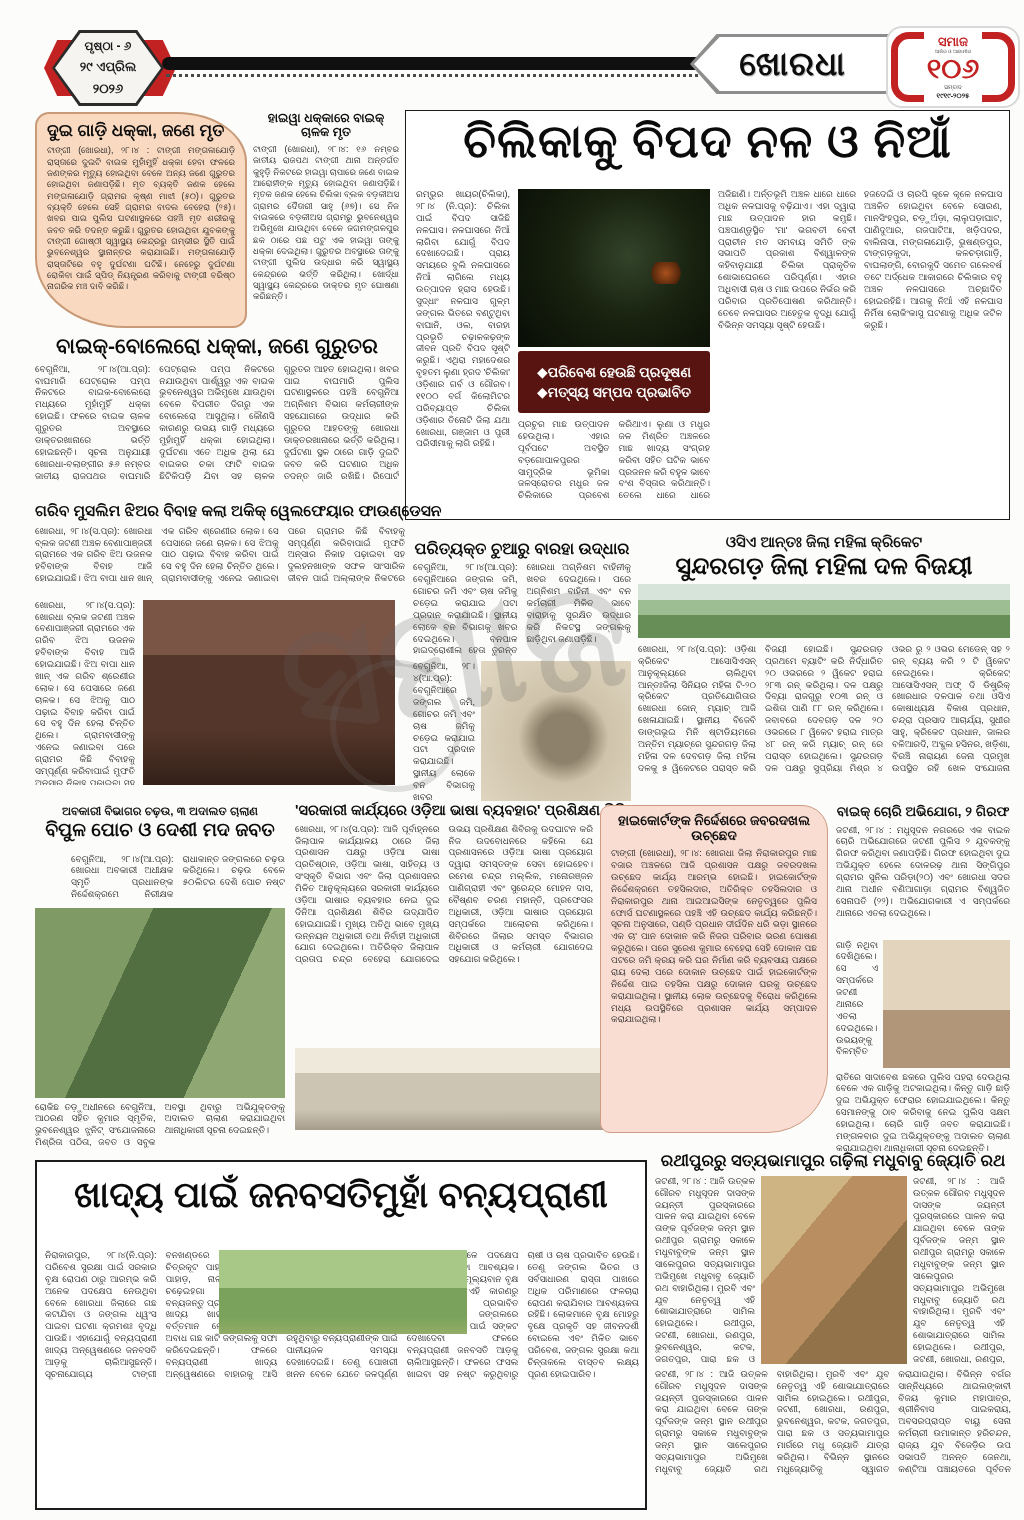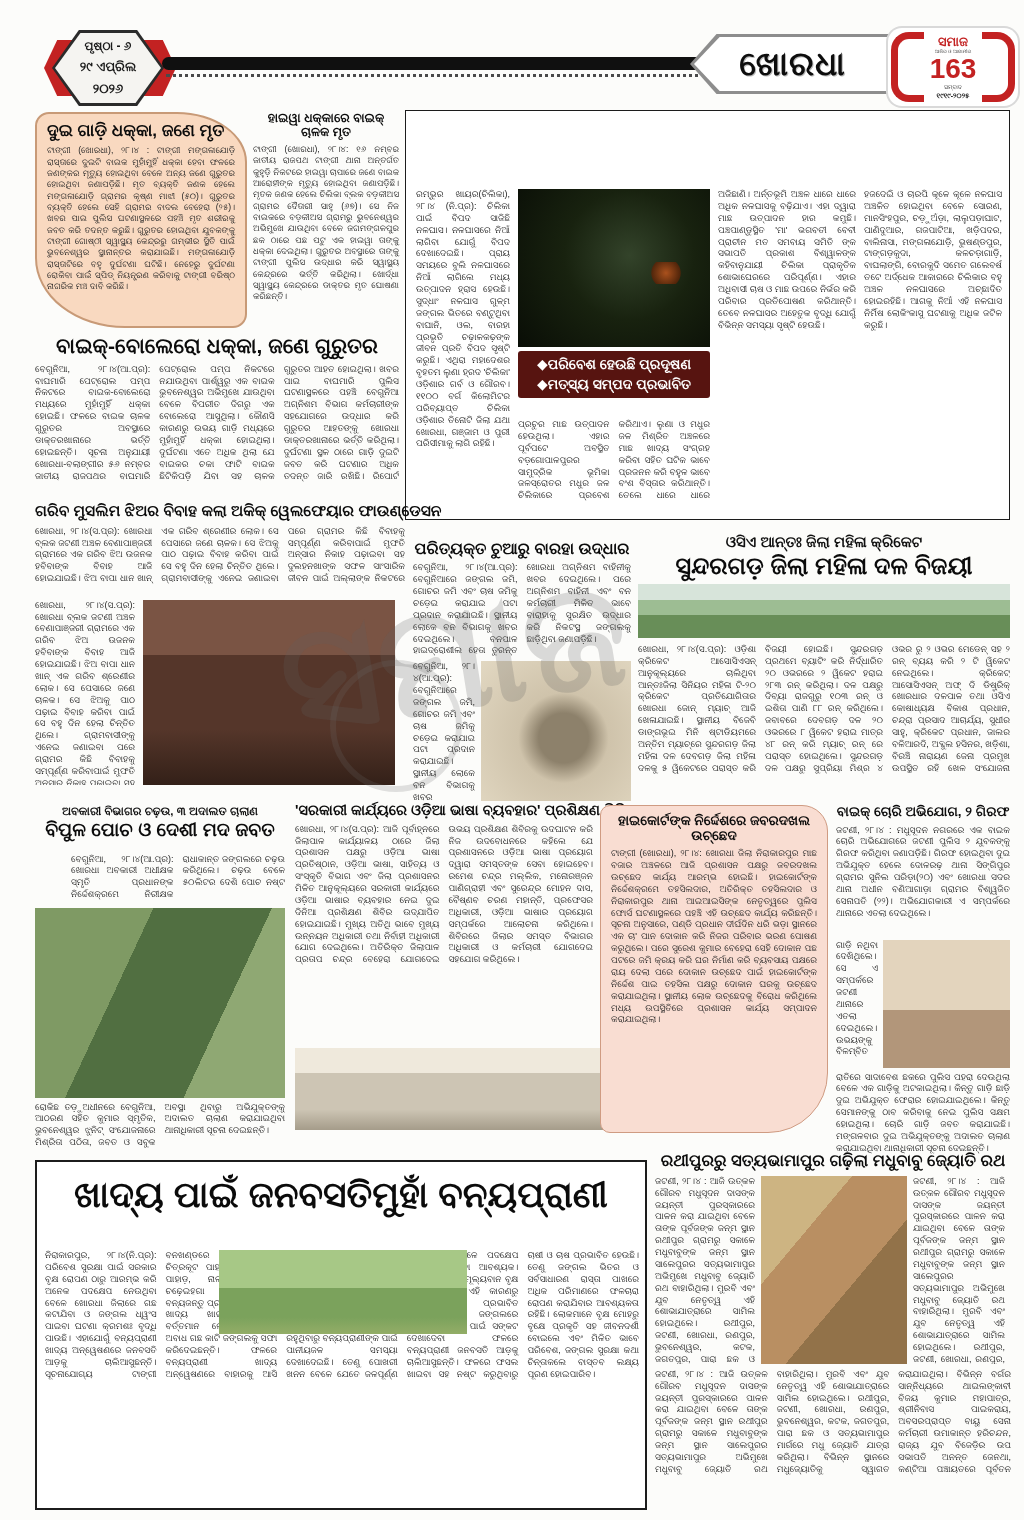--- a/index.html
+++ b/index.html
@@ -82,42 +82,43 @@
   </div>
   <div class="abs hdr-bar"></div>
   <div class="abs hdr-dots"></div>
   <div class="abs pennant-outer"></div>
   <div class="abs pennant-inner">
     <span>ଖୋରଧା</span>
   </div>
   <div class="abs ann-badge">
     <div class="ann-paper">ସମାଜ</div>
     <div class="ann-tag">ଆଜିର ଓ ଆଗାମୀର</div>
-    <div class="ann-num">163</div>
+    <div class="ann-num">୧୦୬</div>
     <div class="ann-sub">ସମ୍ବାଦ</div>
     <div class="ann-years">୧୯୧୯-୨୦୨୫</div>
   </div>
 
   <div class="abs watermark" style="left:280px;top:570px;font-size:150px;">ସମାଜ</div>
   <div class="abs stamp-ring" style="left:330px;top:660px;width:120px;height:120px;"></div>
 
   <div class="abs box-peach" style="left:35px;top:112px;width:212px;height:216px;padding:8px 10px;box-sizing:border-box;z-index:2;">
     <div class="headline" style="font-size:17px;margin-bottom:5px;">ଦୁଇ ଗାଡ଼ି ଧକ୍କା, ଜଣେ ମୃତ</div>
     <div class="body-txt" style="font-size:8.6px;">ଟାଙ୍ଗୀ (ଖୋରଧା), ୨୮।୪ : ଟାଙ୍ଗୀ ମଙ୍ଗଳାଯୋଡ଼ି ରାସ୍ତାରେ ଦୁଇଟି ବାଇକ ମୁହାଁମୁହିଁ ଧକ୍କା ହେବା ଫଳରେ ଜଣଙ୍କର ମୃତ୍ୟୁ ହୋଇଥିବା ବେଳେ ଅନ୍ୟ ଜଣେ ଗୁରୁତର ହୋଇଥିବା ଜଣାପଡ଼ିଛି। ମୃତ ବ୍ୟକ୍ତି ଜଣକ ହେଲେ ମଙ୍ଗଳାଯୋଡ଼ି ଗ୍ରାମର କୃଷ୍ଣ ମାଝୀ (୫୦)। ଗୁରୁତର ବ୍ୟକ୍ତି ହେଲେ ସେହି ଗ୍ରାମର ବାଦଲ ବେହେରା (୨୫)। ଖବର ପାଇ ପୁଲିସ ଘଟଣାସ୍ଥଳରେ ପହଞ୍ଚି ମୃତ ଶରୀରକୁ ଜବତ କରି ତଦନ୍ତ କରୁଛି। ଗୁରୁତର ହୋଇଥିବା ଯୁବକଙ୍କୁ ଟାଙ୍ଗୀ ଗୋଷ୍ଠୀ ସ୍ୱାସ୍ଥ୍ୟ କେନ୍ଦ୍ରରୁ ଗମ୍ଭୀର ସ୍ଥିତି ପାଇଁ ଭୁବନେଶ୍ୱର ସ୍ଥାନାନ୍ତର କରାଯାଇଛି। ମଙ୍ଗଳାଯୋଡ଼ି ରାସ୍ତାଟିରେ ବହୁ ଦୁର୍ଘଟଣା ଘଟିଛି। ନେହେରୁ ଦୁର୍ଘଟଣା ରୋକିବା ପାଇଁ ସ୍ପିଡ୍ ନିୟନ୍ତ୍ରଣ କରିବାକୁ ଟାଙ୍ଗୀ ବରିଷ୍ଠ ନାଗରିକ ମଞ୍ଚ ଦାବି କରିଛି।</div>
   </div>
 
   <div class="abs" style="left:253px;top:112px;width:146px;height:216px;">
     <div class="headline" style="font-size:12.5px;text-align:center;margin-bottom:5px;">ହାଇୱା ଧକ୍କାରେ ବାଇକ୍ ଚାଳକ ମୃତ</div>
     <div class="body-txt" style="font-size:8.6px;">ଟାଙ୍ଗୀ (ଖୋରଧା), ୨୮।୪: ୧୬ ନମ୍ବର ଜାତୀୟ ରାଜପଥ ଟାଙ୍ଗୀ ଥାନା ଅନ୍ତର୍ଗତ କୁହୁଡ଼ି ନିକଟରେ ହାଇୱା ଚାପାରେ ଜଣେ ବାଇକ ଆରୋହୀଙ୍କ ମୃତ୍ୟୁ ହୋଇଥିବା ଜଣାପଡ଼ିଛି। ମୃତକ ଜଣକ ହେଲେ ଚିଲିକା ବ୍ଲକ ବଡ଼କୀଅସ ଗ୍ରାମର ଦୈତାରୀ ସାହୁ (୬୭)। ସେ ନିଜ ବାଇକରେ ବଡ଼କୀଅସ ଗ୍ରାମରୁ ଭୁବନେଶ୍ୱର ଅଭିମୁଖେ ଯାଉଥିବା ବେଳେ ଜଗମଙ୍ଗଳପୁର ଛକ ଠାରେ ପଛ ପଟୁ ଏକ ହାଇୱା ତାଙ୍କୁ ଧକ୍କା ଦେଇଥିଲା। ଗୁରୁତର ଅବସ୍ଥାରେ ତାଙ୍କୁ ଟାଙ୍ଗୀ ପୁଲିସ ଉଦ୍ଧାର କରି ସ୍ୱାସ୍ଥ୍ୟ କେନ୍ଦ୍ରରେ ଭର୍ତ୍ତି କରିଥିଲା। ଖୋର୍ଦ୍ଧା ସ୍ୱାସ୍ଥ୍ୟ କେନ୍ଦ୍ରରେ ଡାକ୍ତର ମୃତ ଘୋଷଣା କରିଛନ୍ତି।</div>
   </div>
 
   <div class="abs frame" style="left:405px;top:110px;width:605px;height:410px;box-sizing:border-box;background:#fff;">
+    <div class="headline" style="font-size:46px;text-align:center;margin-top:6px;letter-spacing:1px;">ଚିଲିକାକୁ ବିପଦ ନଳ ଓ ନିଆଁ</div>
     <div class="abs body-txt" style="left:10px;top:78px;width:94px;height:322px;overflow:hidden;">ରମ୍ଭୁର ଖାୟର(ଚିଲିକା), ୨୮।୪ (ନି.ପ୍ର): ଚିଲିକା ପାଇଁ ବିପଦ ସାଜିଛି ନଳଘାସ। ନଳଘାସରେ ନିଆଁ ଲାଗିବା ଯୋଗୁଁ ବିପଦ ଦେଖାଦେଇଛି। ପ୍ରାୟ ସମୟରେ ବୁଲି ନଳଘାସରେ ନିଆଁ ଲାଗିଲେ ମଧ୍ୟ ଉତ୍ପାଦନ ହ୍ରାସ ହେଉଛି। ସୁଦ୍ଧାଂ ନଳଘାସ ଗୁଳ୍ମ ଜଙ୍ଗଲ ଭିତରେ ବଣ୍ଟୁଥିବା ବାଘାନି, ଓଲ, ବାରହା ପ୍ରଭୃତି ଚଢ଼ାଳକଢ଼ଙ୍କ ଜୀବନ ପ୍ରତି ବିପଦ ସୃଷ୍ଟି କରୁଛି। ଏଥିରା ମହାଦେଶର ବୃହତମ ଲୁଣା ହ୍ରଦ 'ଚିଲିକା' ଓଡ଼ିଶାର ଗର୍ବ ଓ ଗୌରବ। ୧୧୦୦ ବର୍ଗ କିଲୋମିଟର ପରିବ୍ୟାପ୍ତ ଚିଲିକା ଓଡ଼ିଶାର ତିନୋଟି ଜିଲା ଯଥା ଖୋରଧା, ଗଞ୍ଜାମ ଓ ପୁରୀ ପରିସୀମାକୁ ଲାଗି ରହିଛି।</div>
     <div class="abs photo ph-night" style="left:112px;top:78px;width:192px;height:158px;"></div>
-    <div class="abs caption-box" style="left:112px;top:240px;width:192px;height:47px;">
+    <div class="abs caption-box" style="left:112px;top:240px;width:192px;height:62px;">
       <div>◆ପରିବେଶ ହେଉଛି ପ୍ରଦୂଷଣ</div>
       <div>◆ମତ୍ସ୍ୟ ସମ୍ପଦ ପ୍ରଭାବିତ</div>
     </div>
     <div class="abs body-txt cols2" style="left:112px;top:308px;width:192px;height:94px;overflow:hidden;">ପ୍ରଚୁର ମାଛ ଉତ୍ପାଦନ ହେଉଥିଲା। ଏହାର ପୂର୍ବପଟେ ଅବସ୍ଥିତ ବଡ଼ଗୋପାଳପୁରର ସାମୁଦ୍ରିକ ଭୂମିକା ଜଳସ୍ରୋତର ମଧୁର ଜଳ ଚିଲିକାରେ ପ୍ରବେଶ କରିଥାଏ। ଲୁଣା ଓ ମଧୁର ଜଳ ମିଶ୍ରିତ ଅଞ୍ଚଳରେ ମାଛ ଖାଦ୍ୟ ସଂଗ୍ରହ କରିବା ସହିତ ଘଟିକ ଭାବେ ପ୍ରଜନନ କରି ବହୁଳ ଭାବେ ବଂଶ ବିସ୍ତାର କରିଥାନ୍ତି। ତେଲେ ଧାରେ ଧାରେ ନଳଘାସ ଆଚ୍ଛାଦିତ ହେବା ଦ୍ୱାରା ଚିଲିକାର ପରିସୀମା କମି ଯାଉଛି।</div>
     <div class="abs body-txt" style="left:312px;top:78px;width:138px;height:324px;overflow:hidden;">ଅଜିଛାଣି। ଅର୍ନ୍ତଭୂମି ଅଞ୍ଚଳ ଧାରେ ଧାରେ ଅଧିକ ନଳଘାସକୁ ବଢ଼ିଯାଏ। ଏହା ଦ୍ୱାରା ମାଛ ଉତ୍ପାଦନ ହାର କମୁଛି। ପଞ୍ଚପାଣ୍ଡୁସ୍ଥିତ 'ମା' ଭଗବତୀ ବେବୀ ପ୍ରାଚୀନ ମତ ସମବାୟ ସମିତି ଙ୍କ ସଭାପତି ପ୍ରକାଶ ବିଶ୍ୱାଳଙ୍କ କହିବାନୁଯାୟୀ ଚିଲିକା ପ୍ରାକୃତିକ ଶୋଭାଘେରରେ ପରିପୂର୍ଣ୍ଣ। ଏହାର ଅଧିବାସୀ ଚାଷ ଓ ମାଛ ଉପରେ ନିର୍ଭର କରି ପରିବାର ପ୍ରତିପୋଷଣ କରିଥାନ୍ତି। ତେବେ ନଳଘାସର ଅହେତୁକ ବୃଦ୍ଧି ଯୋଗୁଁ ବିଭିନ୍ନ ସମସ୍ୟା ସୃଷ୍ଟି ହେଉଛି।</div>
     <div class="abs body-txt" style="left:458px;top:78px;width:138px;height:324px;overflow:hidden;">ହଜଦେଇି ଓ ଚାରପି କୂଳେ କୂଳେ ନଳଘାସ ଅଞ୍ଚଳିତ ହୋଇଥିବା ବେଳେ ସୋରଣ, ମାନସିଂହପୁର, ଚଡ଼ୁଅଁଡ଼ା, ଲାଲୁପଡ଼ାଘାଟ, ପାଣିଦୁଆର, ଗଜପାଟିଆ, ଖଡ଼ିପଦର, ବାଲିନାସା, ମଙ୍ଗଳାଯୋଡ଼ି, ଭୁଷଣ୍ଡପୁର, ଟାଙ୍ଗଡ଼କୁଦା, କଳଚଡ଼ାଗାଡ଼ି, ବାଘଲାଙ୍ଗି, ବୋରକୁଦି ସମେତ ଗଲେବର୍ଷ ତଟେ ଅର୍ଦ୍ଧେକ ଆକାରରେ ଚିଲିକାର ବହୁ ଅଞ୍ଚଳ ନଳଘାସରେ ଅଚ୍ଛାଦିତ ହୋଇରହିଛି। ଆଗକୁ ନିଆଁ ଏହି ନଳଘାସ ନିର୍ମିଷ ଲୋକିଂକାସୁ ଘଟଣାକୁ ଅଧିକ ଜଟିଳ କରୁଛି।</div>
   </div>
 
   <div class="abs" style="left:35px;top:335px;width:364px;height:163px;">
     <div class="headline" style="font-size:21px;text-align:center;margin-bottom:6px;">ବାଇକ୍-ବୋଲେରୋ ଧକ୍କା, ଜଣେ ଗୁରୁତର</div>

